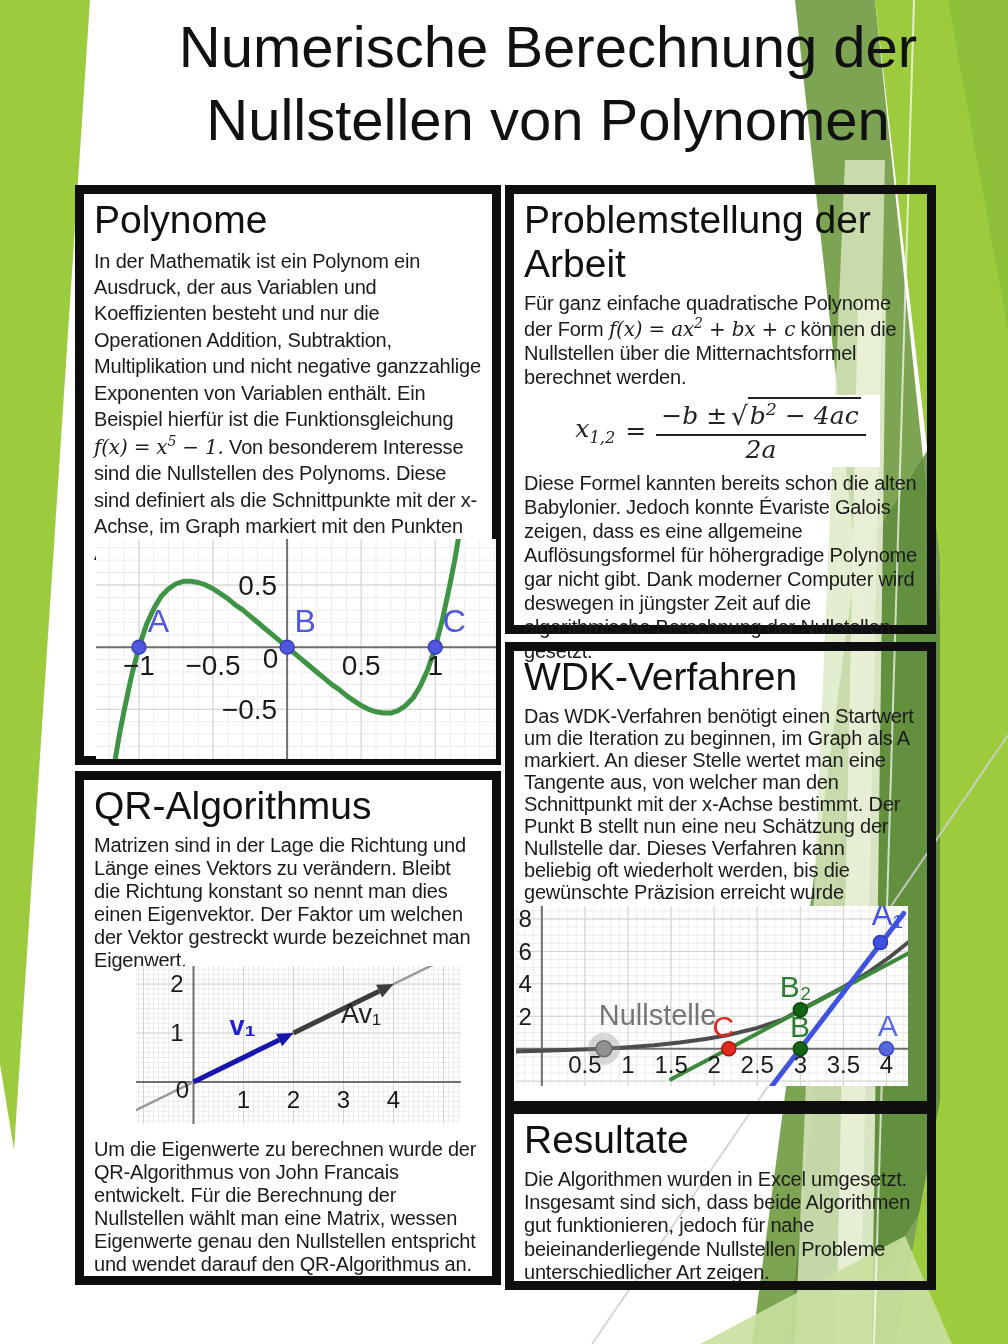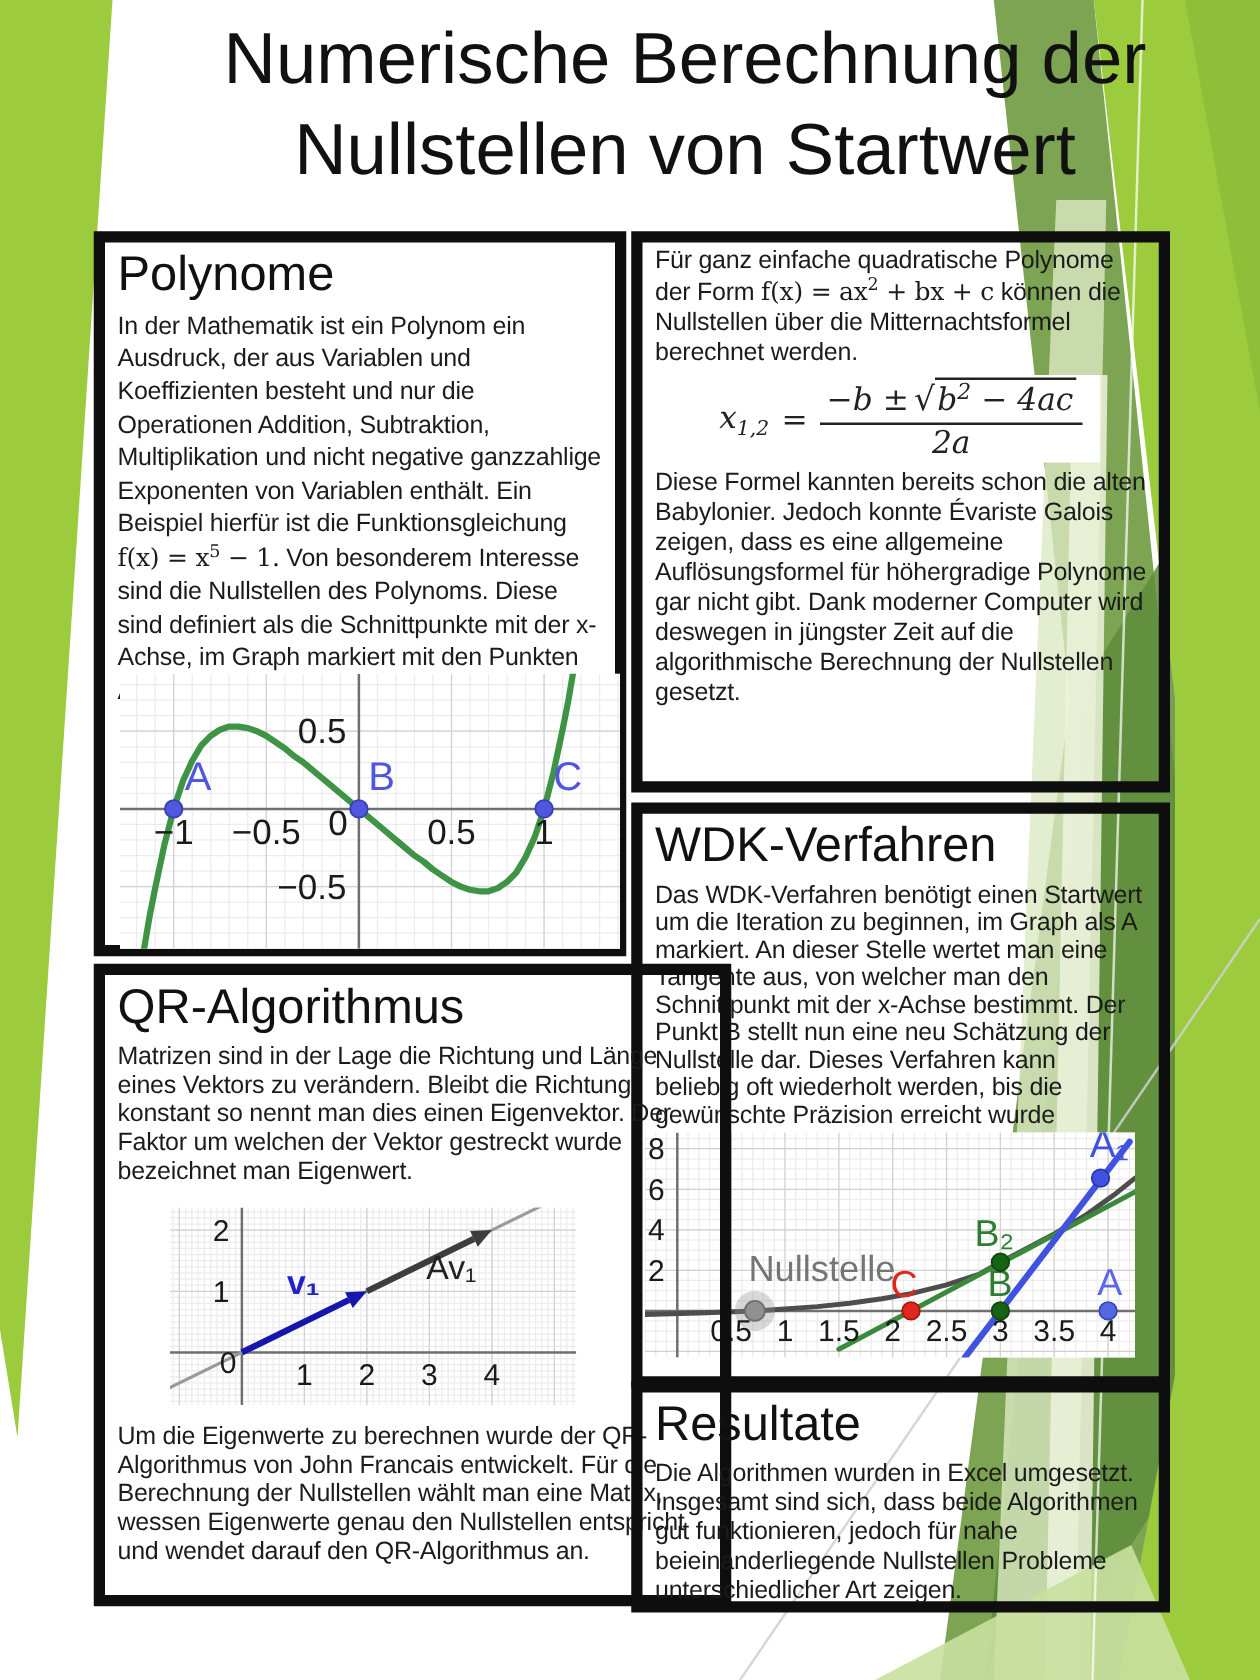--- a/index.html
+++ b/index.html
@@ -11,30 +11,30 @@
   .box{position:absolute;border:9px solid #0e0e0e;box-sizing:border-box;z-index:1;
        padding:2px 10px;background:transparent}
   .h{font-size:39px;line-height:1.12;margin:2px 0 6px;color:#111;font-weight:400}
   .body{font-size:20px;letter-spacing:-0.2px}
   #box-polynome{left:75px;top:185px;width:426px;height:580px}
   #box-polynome .body{line-height:1.32}
   #box-problemstellung{left:505px;top:185px;width:431px;height:449px}
   #box-problemstellung .body{line-height:1.2}
   #box-wdk{left:505px;top:642px;width:431px;height:468px}
   #box-wdk .body{line-height:1.1}
-  #box-qr{left:75px;top:771px;width:510px;height:514px}
+  #box-qr{left:75px;top:771px;width:426px;height:514px}
   #box-qr .body{line-height:1.15}
   #box-resultate{left:505px;top:1105px;width:431px;height:185px}
   #box-resultate .body{line-height:1.17}
   .chart{position:absolute;background:#fff;z-index:2}
   .chart-a{left:12px;top:345px;width:400px;height:220px}
   .chart-b{left:2px;top:255px;width:392px;height:180px}
   .chart-c{left:52px;top:186px;width:325px;height:158px}
   .qr-body2{position:absolute;left:10px;right:10px;top:358px}
-  .math{font-family:"DejaVu Serif",serif;white-space:nowrap}
+  .math{font-family:"DejaVu Serif",serif;font-style:italic;white-space:nowrap}
   .math sup{font-size:0.7em}
   .formula-plate{display:flex;align-items:center;justify-content:center;gap:10px;
                  background:#fff;width:max-content;margin:6px auto 4px;padding:2px 14px;
                  font-family:"DejaVu Serif",serif;font-style:italic;font-size:25px;color:#222}
   .formula-plate sub{font-size:0.65em}
   .frac{display:inline-flex;flex-direction:column;align-items:center;line-height:1.15}
   .frac .num{border-bottom:2px solid #222;padding:0 5px 3px;display:inline-flex;align-items:flex-end}
   .frac .den{padding-top:0}
   .sqrt-sym{font-style:normal;font-size:1.05em;margin-left:4px}
   .radicand{border-top:2px solid #222;padding:0 2px}
@@ -51,21 +51,21 @@
   <polygon opacity="0.85" points="858,300 886,300 872,1344 836,1344" fill="#ECF3DC"></polygon>
   <polygon points="875,0 1008,0 1008,1344 895,1344 940,1100 940,560" fill="#9CCB3D"></polygon>
   <polygon opacity="0.9" points="948,0 1008,0 1008,330" fill="#8CBE37"></polygon>
   <polygon opacity="0.9" points="700,1344 905,1236 952,1344" fill="#C9E09F"></polygon>
   <line x1="914" y1="0" x2="874" y2="1344" stroke="rgba(255,255,255,0.7)" stroke-width="2"></line>
   <line x1="1008" y1="735" x2="592" y2="1344" stroke="#d0d0d0" stroke-width="2" opacity="0.85"></line>
 </svg>
 
 <div class="title">
   <div>Numerische Berechnung der</div>
-  <div>Nullstellen von Startwert</div>
+  <div>Nullstellen von Polynomen</div>
 </div>
 
 <div class="box" id="box-polynome">
   <div class="h">Polynome</div>
   <div class="body"><span>In der Mathematik ist ein Polynom ein Ausdruck, der aus Variablen und Koeffizienten besteht und nur die Operationen Addition, Subtraktion, Multiplikation und nicht negative ganzzahlige Exponenten von Variablen enthält. Ein Beispiel hierfür ist die Funktionsgleichung </span><span class="math"><span>f(x) = x</span><sup>5</sup><span> − 1.</span></span><span> Von besonderem Interesse sind die Nullstellen des Polynoms. Diese sind definiert als die Schnittpunkte mit der x-Achse, im Graph markiert mit den Punkten A,B und C.</span></div>
   <svg class="chart chart-a" viewBox="0 0 400 220" width="400" height="220">
       <rect x="0" y="0" width="400" height="220" fill="#ffffff"></rect>
       <line x1="13.33333333333331" y1="0" x2="13.33333333333331" y2="220" stroke="#ececec" stroke-width="1"></line>
       <line x1="28.148148148148138" y1="0" x2="28.148148148148138" y2="220" stroke="#ececec" stroke-width="1"></line>
       <line x1="42.96296296296296" y1="0" x2="42.96296296296296" y2="220" stroke="#ececec" stroke-width="1"></line>
@@ -132,20 +132,21 @@
       <text x="117.03703703703702" y="136.135593220339" fill="#1a1a1a" font-size="28" text-anchor="middle" font-family="Liberation Sans, sans-serif">−0.5</text>
       <text x="265.1851851851852" y="136.135593220339" fill="#1a1a1a" font-size="28" text-anchor="middle" font-family="Liberation Sans, sans-serif">0.5</text>
       <text x="339.25925925925924" y="136.135593220339" fill="#1a1a1a" font-size="28" text-anchor="middle" font-family="Liberation Sans, sans-serif">1</text>
       <text x="181.1111111111111" y="55.78870056497175" fill="#1a1a1a" font-size="28" text-anchor="end" font-family="Liberation Sans, sans-serif">0.5</text>
       <text x="181.1111111111111" y="180.08248587570625" fill="#1a1a1a" font-size="28" text-anchor="end" font-family="Liberation Sans, sans-serif">−0.5</text>
       <text x="182.2222222222222" y="129.26553672316385" fill="#1a1a1a" font-size="28" text-anchor="end" font-family="Liberation Sans, sans-serif">0</text>
     </svg>
 </div>
 
 <div class="box" id="box-problemstellung">
+  <div class="h">Problemstellung der Arbeit</div>
   <div class="body"><span>Für ganz einfache quadratische Polynome der Form </span><span class="math"><span>f(x) = ax</span><sup>2</sup><span> + bx + c</span></span><span> können die Nullstellen über die Mitternachtsformel berechnet werden.</span></div>
   <div class="formula-plate">
     <span><span>x</span><sub>1,2</sub></span>
     <span>=</span>
     <span class="frac">
       <span class="num">
           <span>−b ± </span>
           <span class="sqrt-sym">√</span>
           <span class="radicand"><span>b</span><sup>2</sup><span> − 4ac</span></span>
         </span>

